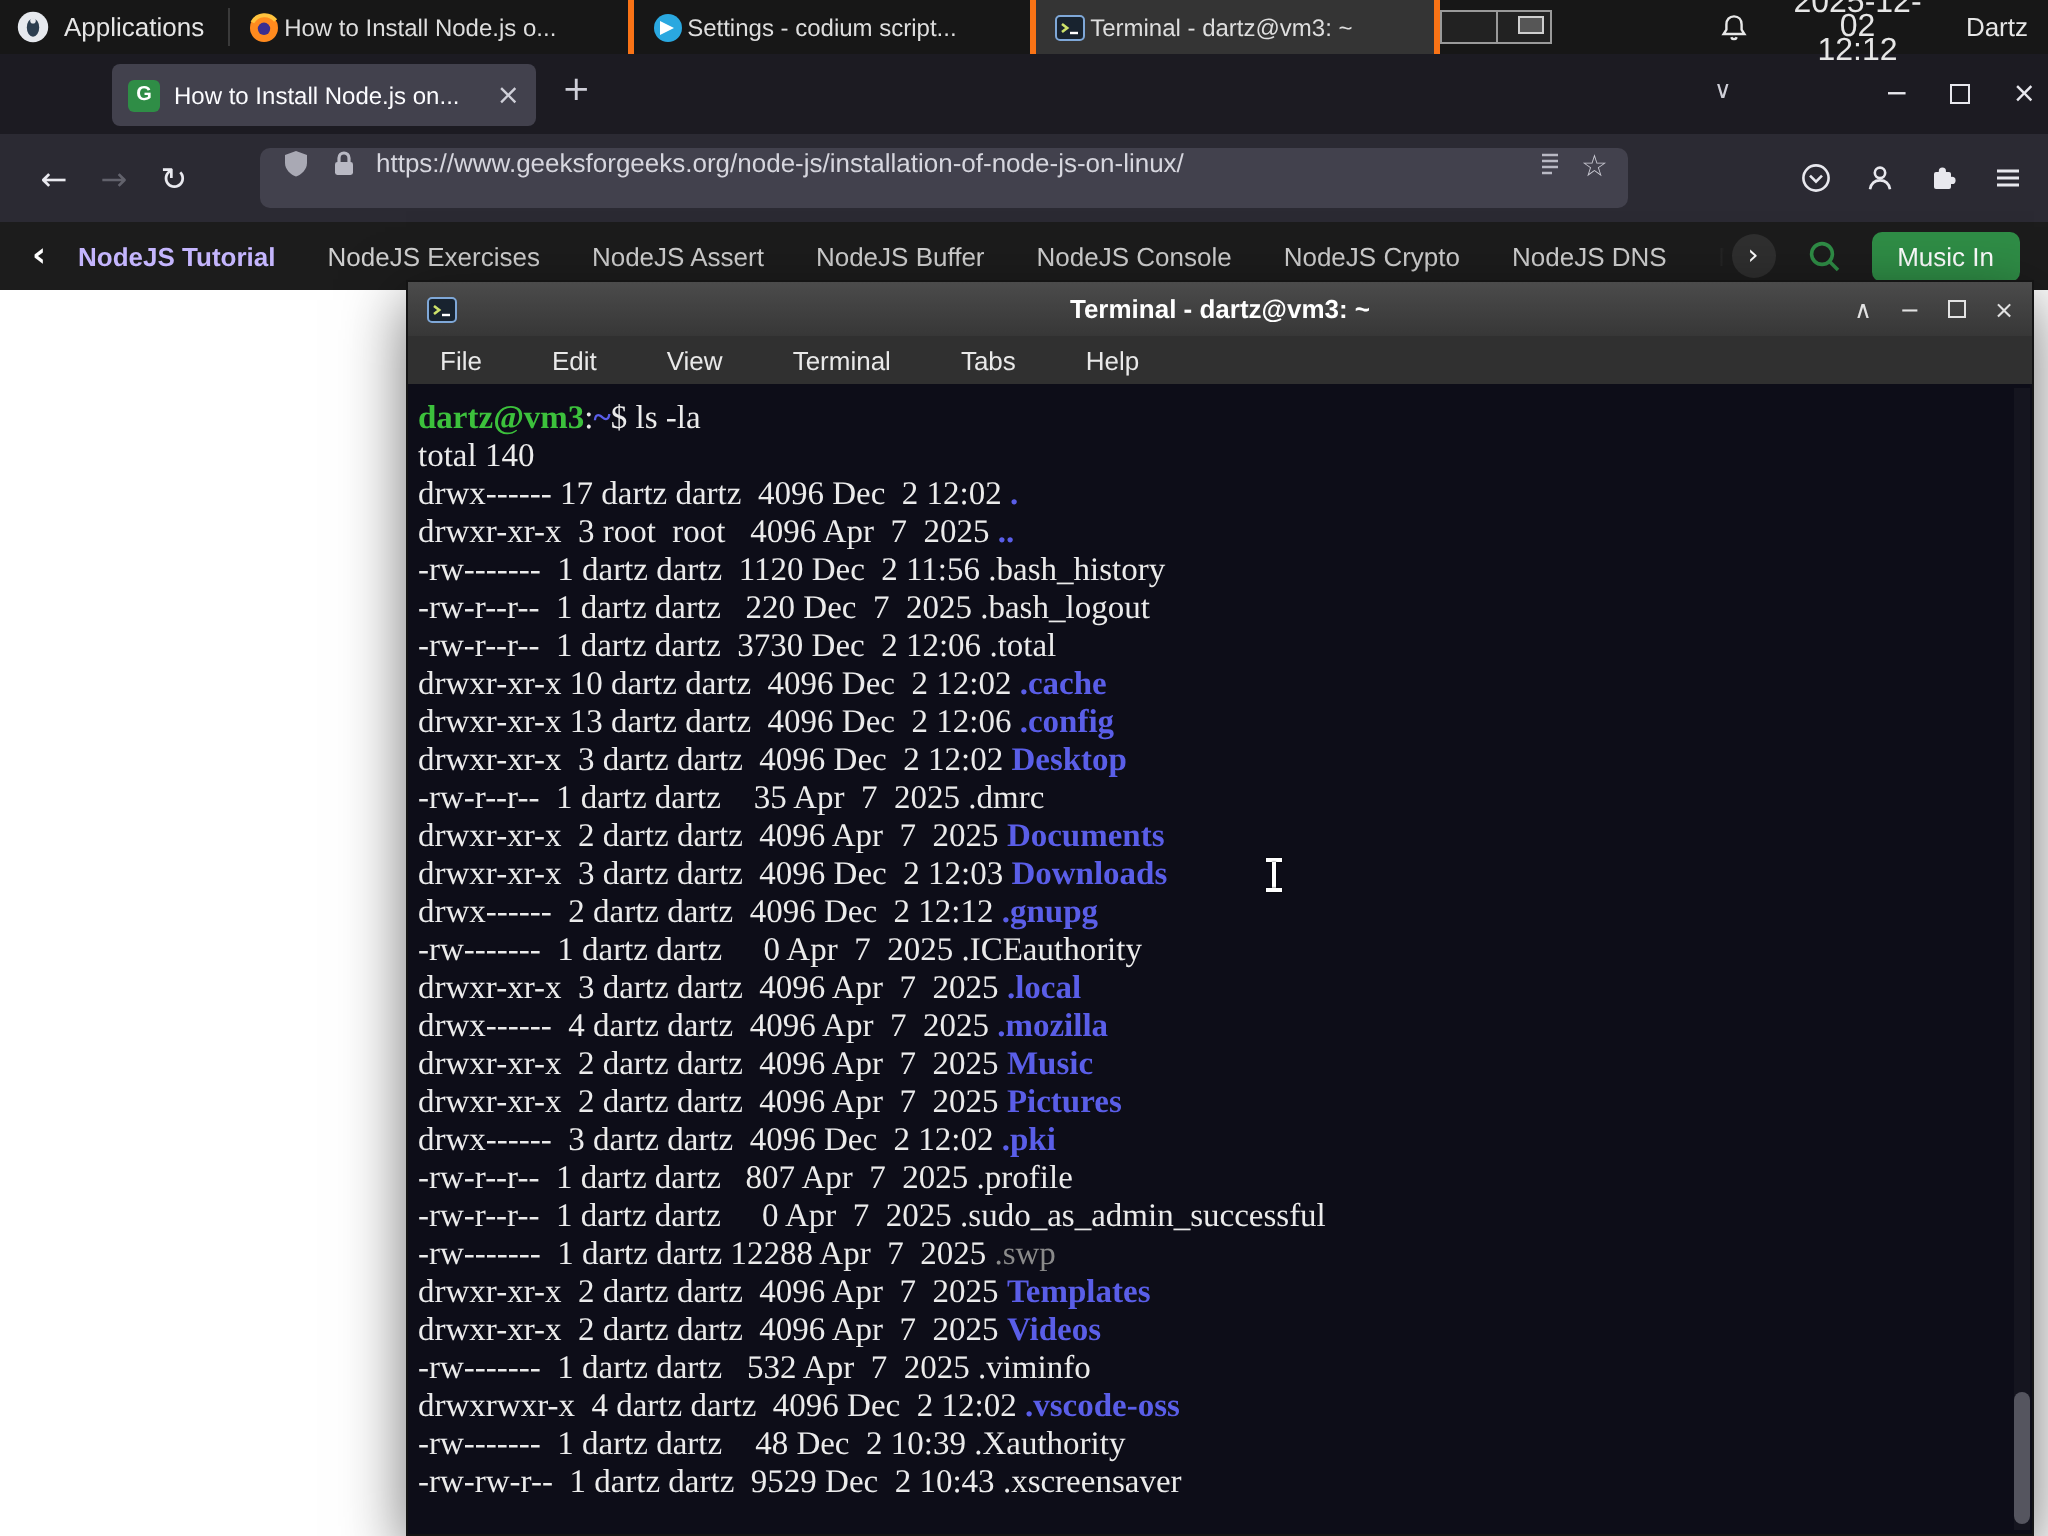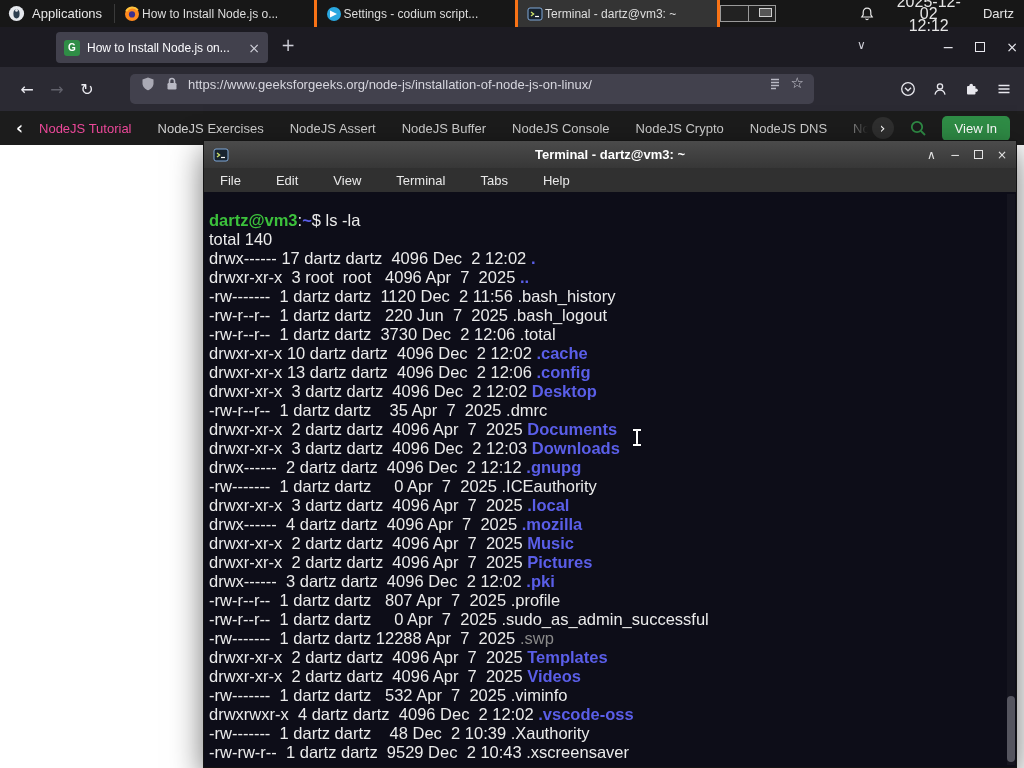--- a/index.html
+++ b/index.html
@@ -34,42 +34,42 @@
   .favicon{width:16px;height:16px;border-radius:3px;background:var(--gfg-green);color:#fff;font-size:10px;font-weight:bold;display:flex;align-items:center;justify-content:center;flex:none}
   .newtab{position:absolute;left:281px;top:8px;font-size:17px;color:#cfcfd8}
   .tabs-chevron{position:absolute;left:857px;top:11px;font-size:12px;color:#cfcfd8}
   .winctrl{position:absolute;right:6px;top:0;height:40px;display:flex;align-items:center;gap:21px;font-size:14px;color:#e8e8ee}
   .boxglyph{width:10px;height:10px;border:1px solid currentColor;display:inline-block}
   .boxglyph.sm{width:9px;height:9px}
 
   .navbar{position:absolute;left:0;top:40px;width:100%;height:44px;background:var(--firefox-toolbar);display:flex;align-items:center;padding:0 12px}
   .navbtn{width:30px;text-align:center;font-size:16px;color:#eaeaf0}
   .navbtn.disabled{color:#62626c}
-  .urlbar{margin-left:28px;width:684px;height:30px;background:var(--firefox-field);border-radius:5px;display:flex;align-items:flex-end;gap:8px;padding:12px 10px;color:#d6d6de}
+  .urlbar{margin-left:28px;width:684px;height:30px;background:var(--firefox-field);border-radius:5px;display:flex;align-items:flex-start;gap:8px;padding:0 10px;color:#d6d6de}
   .urltext{flex:1;font-size:13px;white-space:nowrap;overflow:hidden}
   .rticons{margin-left:auto;display:flex;align-items:center;gap:16px;color:#e8e8ee}
   .urlicon{color:#b3b3bf;display:flex;align-items:center}
   .star{font-size:15px;color:#c9c9d2}
 
   .gfgbar{position:absolute;left:0;top:84px;width:100%;height:34px;background:#1c1c1c;display:flex;align-items:center;gap:26px;padding:0 16px;color:#cfcfcf;font-size:13px;white-space:nowrap;overflow:hidden}
   .gfgbar .chev{color:#fff;font-size:17px;font-weight:bold;margin-right:-10px}
-  .gfgbar .first{color:#ec4899;font-weight:400}
+  .gfgbar .first{color:#c4b5fd;font-weight:700}
   .gfg-right{position:absolute;right:0;top:84px;height:34px;display:flex;align-items:center;gap:15px;padding:0 14px 0 30px;background:linear-gradient(90deg,rgba(28,28,28,0),#1c1c1c 26px)}
   .circbtn{width:22px;height:22px;border-radius:50%;background:#2f2f2f;color:#fff;display:flex;align-items:center;justify-content:center;font-size:14px}
   .searchi{color:var(--gfg-green);display:flex;align-items:center}
   .signin{background:var(--gfg-green);color:#fff;font-size:13px;padding:5px 13px;border-radius:5px}
   .page{position:absolute;left:0;top:118px;right:0;bottom:0;background:#fff}
 
   
   .terminal{position:absolute;left:203px;top:140px;width:814px;height:628px;z-index:20;box-shadow:0 10px 30px rgba(0,0,0,.55);border:1px solid #141414;display:flex;flex-direction:column}
   .t-title{height:27px;background:linear-gradient(#4b4b4b,#373737);position:relative;display:flex;align-items:center;padding:0 9px;flex:none}
   .t-title .ttl{position:absolute;left:0;right:0;text-align:center;font-size:13px;font-weight:700;color:#fff}
   .t-ctrl{margin-left:auto;display:flex;gap:14px;color:#e3e3e3;font-size:12px;z-index:2;align-items:center}
   .t-menu{height:24px;background:#303030;display:flex;align-items:center;gap:35px;padding-left:16px;font-size:13px;color:#e9e9e9;flex:none}
-  .t-body{flex:1;background:var(--terminal-bg);position:relative;overflow:hidden;padding:19px 0 0 5px;font-family:Liberation Sans, sans-serif;font-size:16.5px;line-height:19px;color:#ebebeb}
+  .t-body{flex:1;background:var(--terminal-bg);position:relative;overflow:hidden;padding:7px 0 0 5px;font-family:Liberation Serif, serif;font-size:16.5px;line-height:19px;color:#ebebeb}
   .t-line{white-space:pre}
   .k-dir{color:var(--dir-blue);font-weight:700}
   .k-dim{color:var(--dim-gray)}
   .p-user{color:var(--prompt-green);font-weight:700}
   .p-cwd{color:var(--dir-blue);font-weight:700}
   .t-scroll{position:absolute;right:1px;top:2px;bottom:2px;width:8px;background:#15151f}
   .t-thumb{position:absolute;right:0;bottom:3px;width:8px;height:66px;background:#55555f;border-radius:4px}
 
   
   .ibeam{position:absolute;left:633px;top:429px;z-index:30;pointer-events:none}
@@ -208,21 +208,21 @@
       <span>Node</span>
     </div>
     <div class="gfg-right">
       <span class="circbtn glyph">›</span>
       <span class="searchi">
           <svg width="18" height="18" viewBox="0 0 18 18">
             <circle cx="8" cy="8" r="5.2" fill="none" stroke="currentColor" stroke-width="1.8"></circle>
             <path d="M12 12l4 4" stroke="currentColor" stroke-width="1.8"></path>
           </svg>
         </span>
-      <span class="signin">View In</span>
+      <span class="signin">Music In</span>
     </div>
 
     <div class="page"></div>
   </div>
 
   <div class="terminal">
     <div class="t-title">
       <svg class="i16" viewBox="0 0 16 16">
           <rect x="1" y="2" width="14" height="12" rx="2" fill="#18232f" stroke="#7fa8d8"></rect>
           <path d="M4 6l2.6 2L4 10" stroke="#cde26a" stroke-width="1.3" fill="none"></path>
@@ -244,21 +244,21 @@
       <span>Tabs</span>
       <span>Help</span>
     </div>
     <div class="t-body">
       <div class="t-line"><span class="p-user">dartz@vm3</span><span>:</span><span class="p-cwd">~</span><span>$ </span><span>ls -la</span></div>
       <div class="t-line">total 140</div>
       <div>
           <div class="t-line"><span>drwx------ 17 dartz dartz  4096 Dec  2 12:02 </span><span class="k-dir">.</span></div>
           <div class="t-line"><span>drwxr-xr-x  3 root  root   4096 Apr  7  2025 </span><span class="k-dir">..</span></div>
           <div class="t-line"><span>-rw-------  1 dartz dartz  1120 Dec  2 11:56 </span><span class="k-file">.bash_history</span></div>
-          <div class="t-line"><span>-rw-r--r--  1 dartz dartz   220 Jun  7  2025 </span><span class="k-file">.bash_logout</span></div>
+          <div class="t-line"><span>-rw-r--r--  1 dartz dartz   220 Dec  7  2025 </span><span class="k-file">.bash_logout</span></div>
           <div class="t-line"><span>-rw-r--r--  1 dartz dartz  3730 Dec  2 12:06 </span><span class="k-file">.total</span></div>
           <div class="t-line"><span>drwxr-xr-x 10 dartz dartz  4096 Dec  2 12:02 </span><span class="k-dir">.cache</span></div>
           <div class="t-line"><span>drwxr-xr-x 13 dartz dartz  4096 Dec  2 12:06 </span><span class="k-dir">.config</span></div>
           <div class="t-line"><span>drwxr-xr-x  3 dartz dartz  4096 Dec  2 12:02 </span><span class="k-dir">Desktop</span></div>
           <div class="t-line"><span>-rw-r--r--  1 dartz dartz    35 Apr  7  2025 </span><span class="k-file">.dmrc</span></div>
           <div class="t-line"><span>drwxr-xr-x  2 dartz dartz  4096 Apr  7  2025 </span><span class="k-dir">Documents</span></div>
           <div class="t-line"><span>drwxr-xr-x  3 dartz dartz  4096 Dec  2 12:03 </span><span class="k-dir">Downloads</span></div>
           <div class="t-line"><span>drwx------  2 dartz dartz  4096 Dec  2 12:12 </span><span class="k-dir">.gnupg</span></div>
           <div class="t-line"><span>-rw-------  1 dartz dartz     0 Apr  7  2025 </span><span class="k-file">.ICEauthority</span></div>
           <div class="t-line"><span>drwxr-xr-x  3 dartz dartz  4096 Apr  7  2025 </span><span class="k-dir">.local</span></div>

